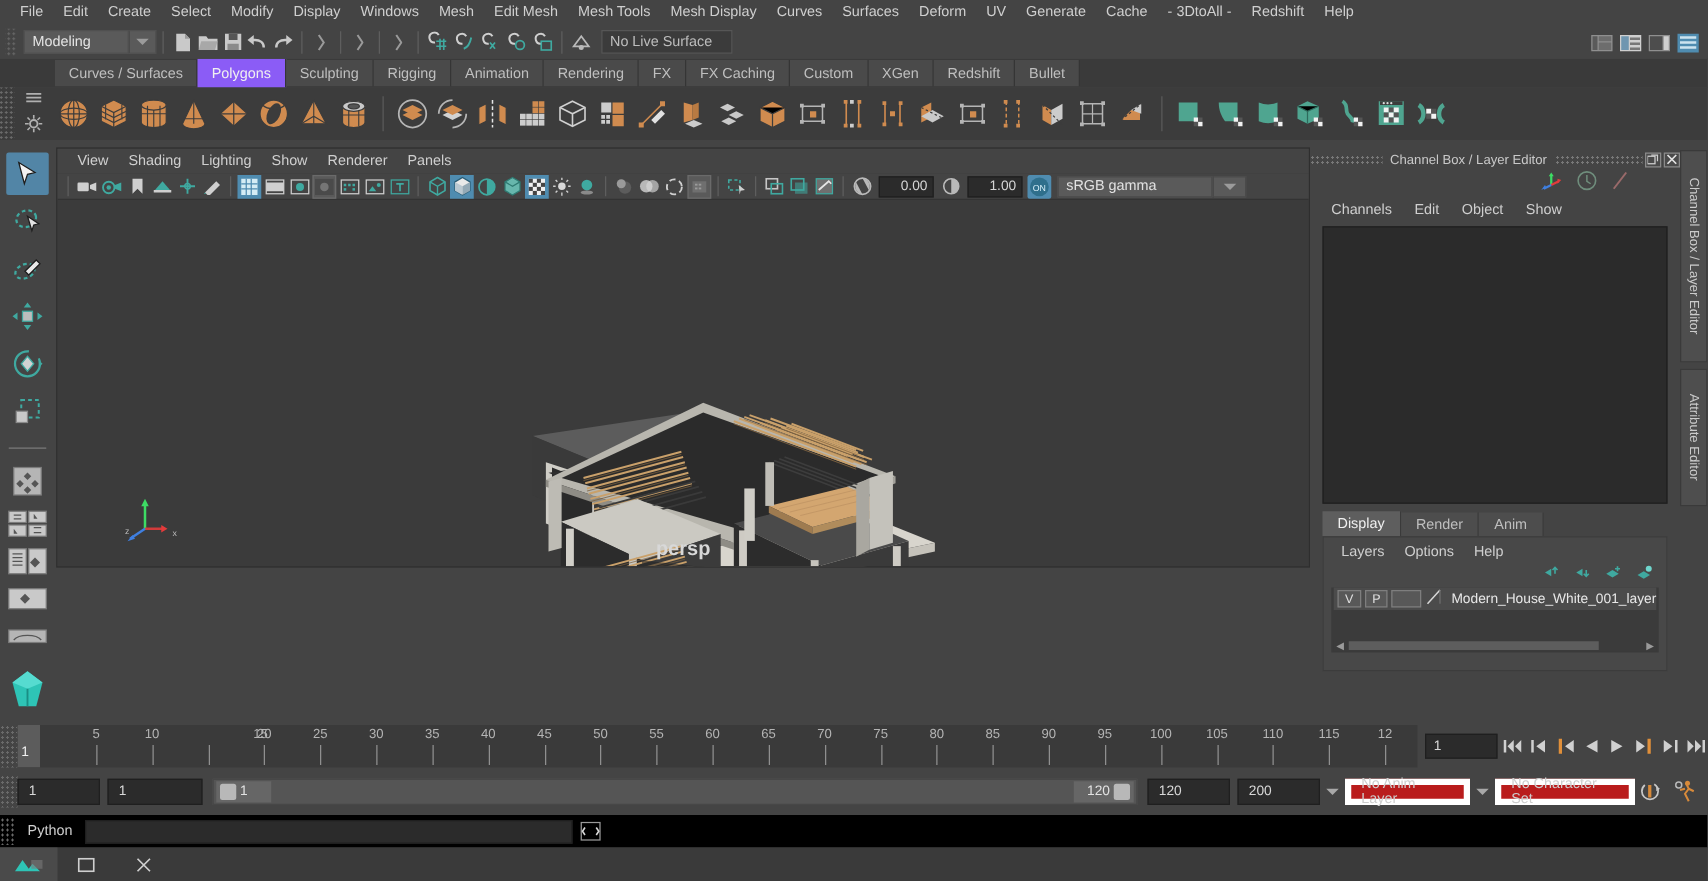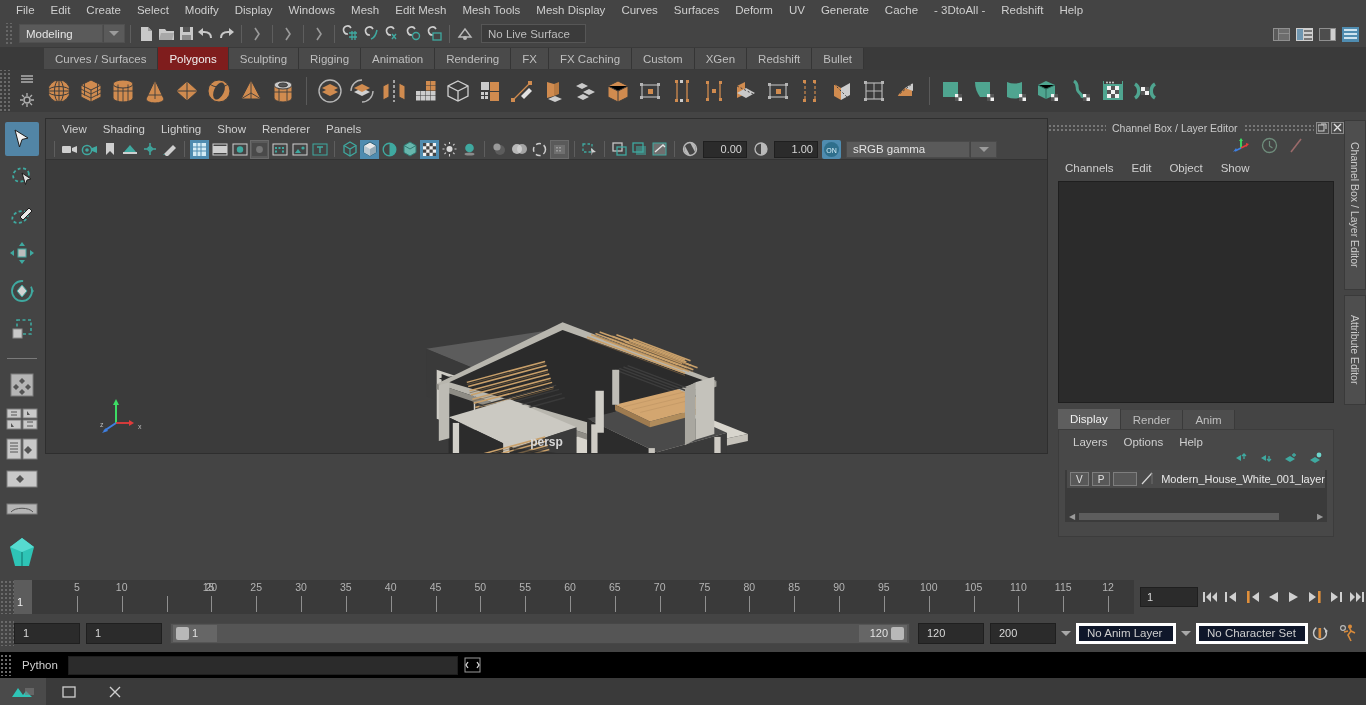--- a/index.html
+++ b/index.html
@@ -51,21 +51,21 @@
   .snapgrp { display:flex; align-items:center; gap:1px; }
 
   
   .shelfwrap { background:#444444; }
   .shelftabs { height:23px; display:flex; align-items:center; padding-left:44px; background:#3a3a3a;}
   .shelftab {
     height:21px; padding:0 11px; display:flex;align-items:center;
     font-size:11.5px;color:#bfbfbf; background:#4a4a4a;
     border-right:1px solid #353535;
   }
-  .shelftab.active { background:#7f1d1d; color:#f0f0f0; height:23px; }
+  .shelftab.active { background:#8b5cf6; color:#f0f0f0; height:23px; }
   .shelficonbarholder { height:42px; background:#3c3c3c; display:flex; align-items:center; position:relative;}
   .shelfgrip {
     width:12px;height:42px; flex:0 0 12px;
     background-image:radial-gradient(#6a6a6a 1px, transparent 1px);
     background-size:4px 4px; background-position:3px 10px;
   }
   .shelfleftstack{
     position:absolute; left:14px; top:0; width:26px;height:42px;
     display:flex;flex-direction:column;align-items:center;justify-content:space-around;
   }
@@ -102,21 +102,21 @@
     width:44px;height:17px;background:#2b2b2b;border:1px solid #1f1f1f;
     display:flex;align-items:center;justify-content:flex-end;padding-right:4px;
     font-size:11px;color:#d6d6d6; margin:0 3px;
   }
   .gammafield{
     width:124px;height:17px;background:#5a5a5a;border:1px solid #4a4a4a;
     display:flex;align-items:center;padding-left:6px;font-size:11.5px;color:#e2e2e2;margin-left:4px;
   }
   .gammaarrow{width:26px;height:17px;background:#5a5a5a;border:1px solid #4a4a4a;border-left:none;display:flex;align-items:center;justify-content:center;}
   .vpcanvas { position:absolute; left:0; right:0; top:41px; bottom:0; background:#3b3b3b; overflow:hidden;}
-  .persplabel{ position:absolute; left:50%; transform:translateX(-50%); bottom:4px; font-size:12px;color:#d8d8d8;font-weight:bold;}
+  .persplabel{ position:absolute; left:50%; transform:translateX(-50%); bottom:4px; font-size:16px;color:#d8d8d8;font-weight:bold;}
 
   
   .rightpanel{ position:absolute; right:22px; top:120px; width:296px; bottom:128px; background:#444444; }
   .rp-title{ height:15px; display:flex;align-items:center; position:relative; }
   .rp-dots{ height:8px; background-image:radial-gradient(#777 1px,transparent 1px); background-size:4px 4px;}
   .rp-titletext{ font-size:10.5px;color:#c9c9c9; padding:0 6px; white-space:nowrap;}
   .rp-wbtn{ width:13px;height:12px;border:1px solid #8a8a8a;margin-left:2px;display:flex;align-items:center;justify-content:center;font-size:9px;color:#d0d0d0;background:#4a4a4a;}
   .rp-axisrow{ height:22px; display:flex;align-items:center;justify-content:flex-end;padding-right:40px;gap:10px;}
   .rp-menurow{ height:22px; display:flex;align-items:center;padding-left:8px;}
   .rp-menurow .mi{padding:2px 9px;font-size:11.5px;color:#cfcfcf;}
@@ -155,21 +155,21 @@
   .ts-field{ width:58px;height:20px;background:#2b2b2b;border:1px solid #1f1f1f;display:flex;align-items:center;padding-left:6px;font-size:11px;color:#d8d8d8;}
   .pbtn{width:18px;height:20px;display:flex;align-items:center;justify-content:center;flex:0 0 18px;}
 
   
   .rangeslider{ position:absolute;left:0;right:0;top:618px;height:30px;background:#444444;display:flex;align-items:center;}
   .rs-field{ height:21px;background:#2b2b2b;border:1px solid #1f1f1f;display:flex;align-items:center;padding-left:8px;font-size:11px;color:#d8d8d8;}
   .rs-bar{ height:21px;background:#555555;border:1px solid #474747;flex:1 1 auto;position:relative;display:flex;align-items:center;}
   .rs-handleL{position:absolute;left:2px;width:44px;height:17px;background:#666;display:flex;align-items:center;gap:3px;padding-left:3px;}
   .rs-handleR{position:absolute;right:2px;width:48px;height:17px;background:#666;display:flex;align-items:center;justify-content:flex-end;gap:3px;padding-right:3px;}
   .rs-knob{width:13px;height:13px;background:#b8b8b8;border-radius:2px;}
-  .rs-ddl{ height:21px;background:#0f172a;border:3px solid #ffffff;display:flex;align-items:center;padding:0 8px;font-size:11.5px;color:#cdcdcd;}
+  .rs-ddl{ height:21px;background:#b91c1c;border:5px solid #ffffff;display:flex;align-items:center;padding:0 8px;font-size:11.5px;color:#cdcdcd;}
 
   
   .cmdline{ position:absolute;left:0;right:0;top:652px;height:26px;background:#000000;display:flex;align-items:center;}
   .cmd-label{ width:56px;text-align:center;font-size:11.5px;color:#d0d0d0;}
   .cmd-input{ height:19px;background:#2b2b2b;border:1px solid #1f1f1f;flex:0 0 390px;}
   .cmd-out{ flex:1 1 auto;height:19px;background:#3e3e3e;border:1px solid #343434;display:flex;align-items:center;padding-left:8px;font-size:11px;color:#cfcfcf;margin-left:6px;}
   .cmd-btn{width:20px;height:20px;margin:0 4px;display:flex;align-items:center;justify-content:center;}
 
   
   .taskbar{ position:absolute;left:0;right:0;bottom:0;height:27px;background:#3a3a3a;display:flex;align-items:center;}

